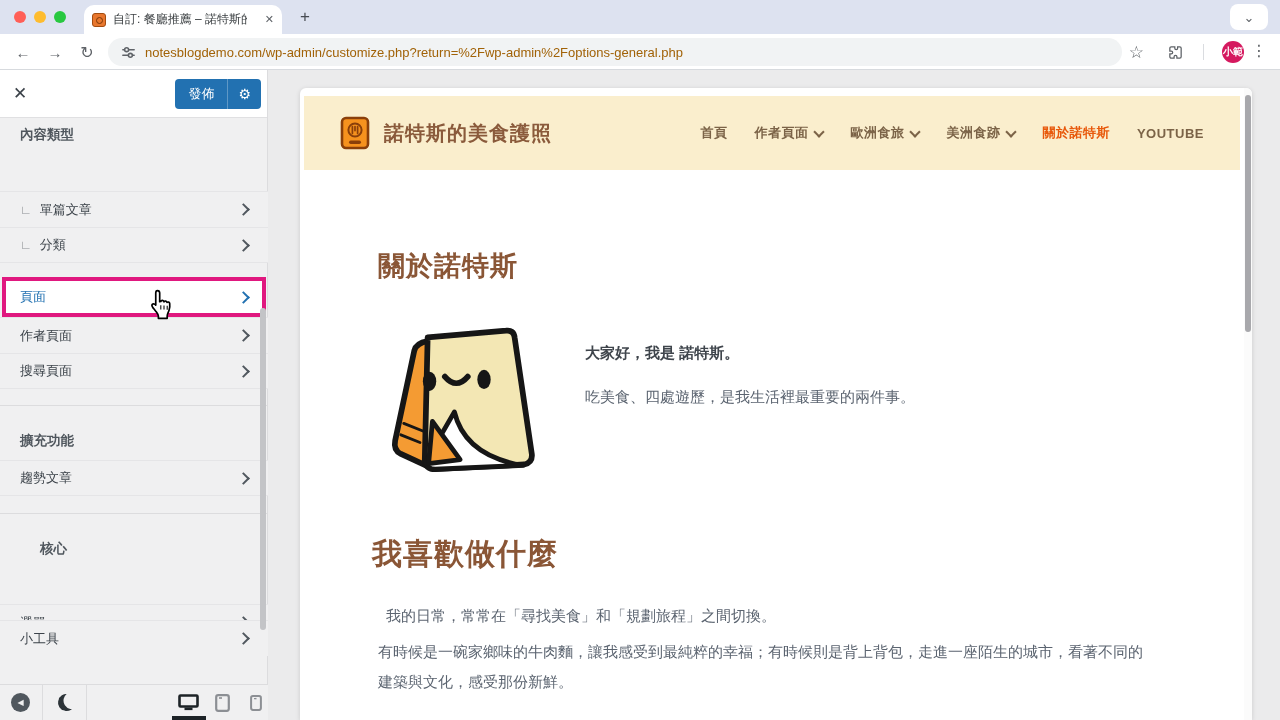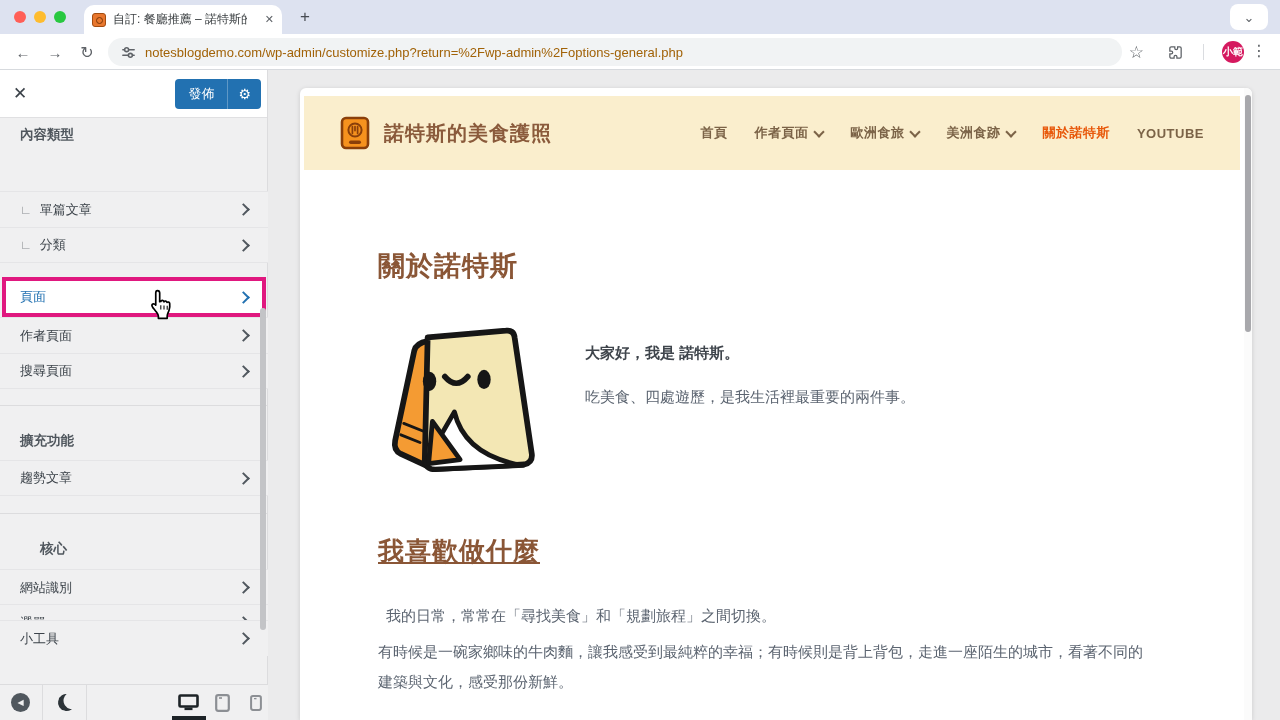--- a/index.html
+++ b/index.html
@@ -67,21 +67,21 @@
   .site-title{font-size:20px;font-weight:bold;color:#8a5a3b;letter-spacing:1px;}
   .nav{position:absolute;right:36px;top:0;height:74px;display:flex;align-items:center;gap:27px;}
   .nav-item{font-size:13px;font-weight:bold;color:#7b6347;display:flex;align-items:center;letter-spacing:.5px;}
   .nav-item.active{color:#e8590c;}
   .nav-caret{width:6px;height:6px;border-right:2px solid #7b6347;border-bottom:2px solid #7b6347;transform:rotate(45deg);margin-left:7px;margin-top:-3px;}
   .pg-h1{position:absolute;left:78px;top:160px;font-size:27px;font-weight:bold;color:#8a5636;letter-spacing:1px;}
   .sticky{position:absolute;left:70px;top:236px;}
   .intro{position:absolute;left:285px;top:252px;width:532px;font-size:15px;color:#5b6470;line-height:26px;}
   .intro p{margin:0 0 18px;}
   .intro .b{color:#3f454c;font-weight:bold;}
-  .pg-h2{position:absolute;left:78px;top:446px;font-size:26px;font-weight:bold;color:#8a5636;letter-spacing:1px;text-decoration:underline;}
+  .pg-h2{position:absolute;left:72px;top:446px;font-size:30px;font-weight:bold;color:#8a5636;letter-spacing:1px;}
   .pg-p1{position:absolute;left:78px;top:506px;width:774px;font-size:15px;color:#5b6470;line-height:27px;}
   .pg-p2{position:absolute;left:78px;top:549px;width:774px;font-size:15px;color:#5b6470;line-height:30px;}
   .pv-track{position:absolute;right:0;top:0;width:8px;height:632px;background:#fbfbfb;}
   .pv-thumb{position:absolute;right:1px;top:7px;width:6px;height:237px;background:#a8a8ac;border-radius:3px;}
 
   .cursor{position:absolute;left:146px;top:288px;z-index:50;}
 </style>
 </head>
 <body>
 
@@ -163,24 +163,20 @@
 
     <div class="sb-divider" style="top:335px;"></div>
     <div class="sb-head" style="top:362px;">擴充功能</div>
     <div class="sb-row bb" style="top:390px;">
       <span>趨勢文章</span>
       <span class="chev"></span>
     </div>
 
     <div class="sb-divider" style="top:443px;"></div>
     <div class="sb-head" style="top:470px;margin-left:20px;">核心</div>
-    <div class="sb-row" style="top:499px;">
-      <span>網站識別</span>
-      <span class="chev"></span>
-    </div>
     <div class="sb-row" style="top:534px;">
       <span>選單</span>
       <span class="chev"></span>
     </div>
     <div class="sb-row" style="top:550px;font-family:Liberation Mono, monospace;">
       <span>小工具</span>
       <span class="chev"></span>
     </div>
 
     <div class="sb-scroll"></div>

